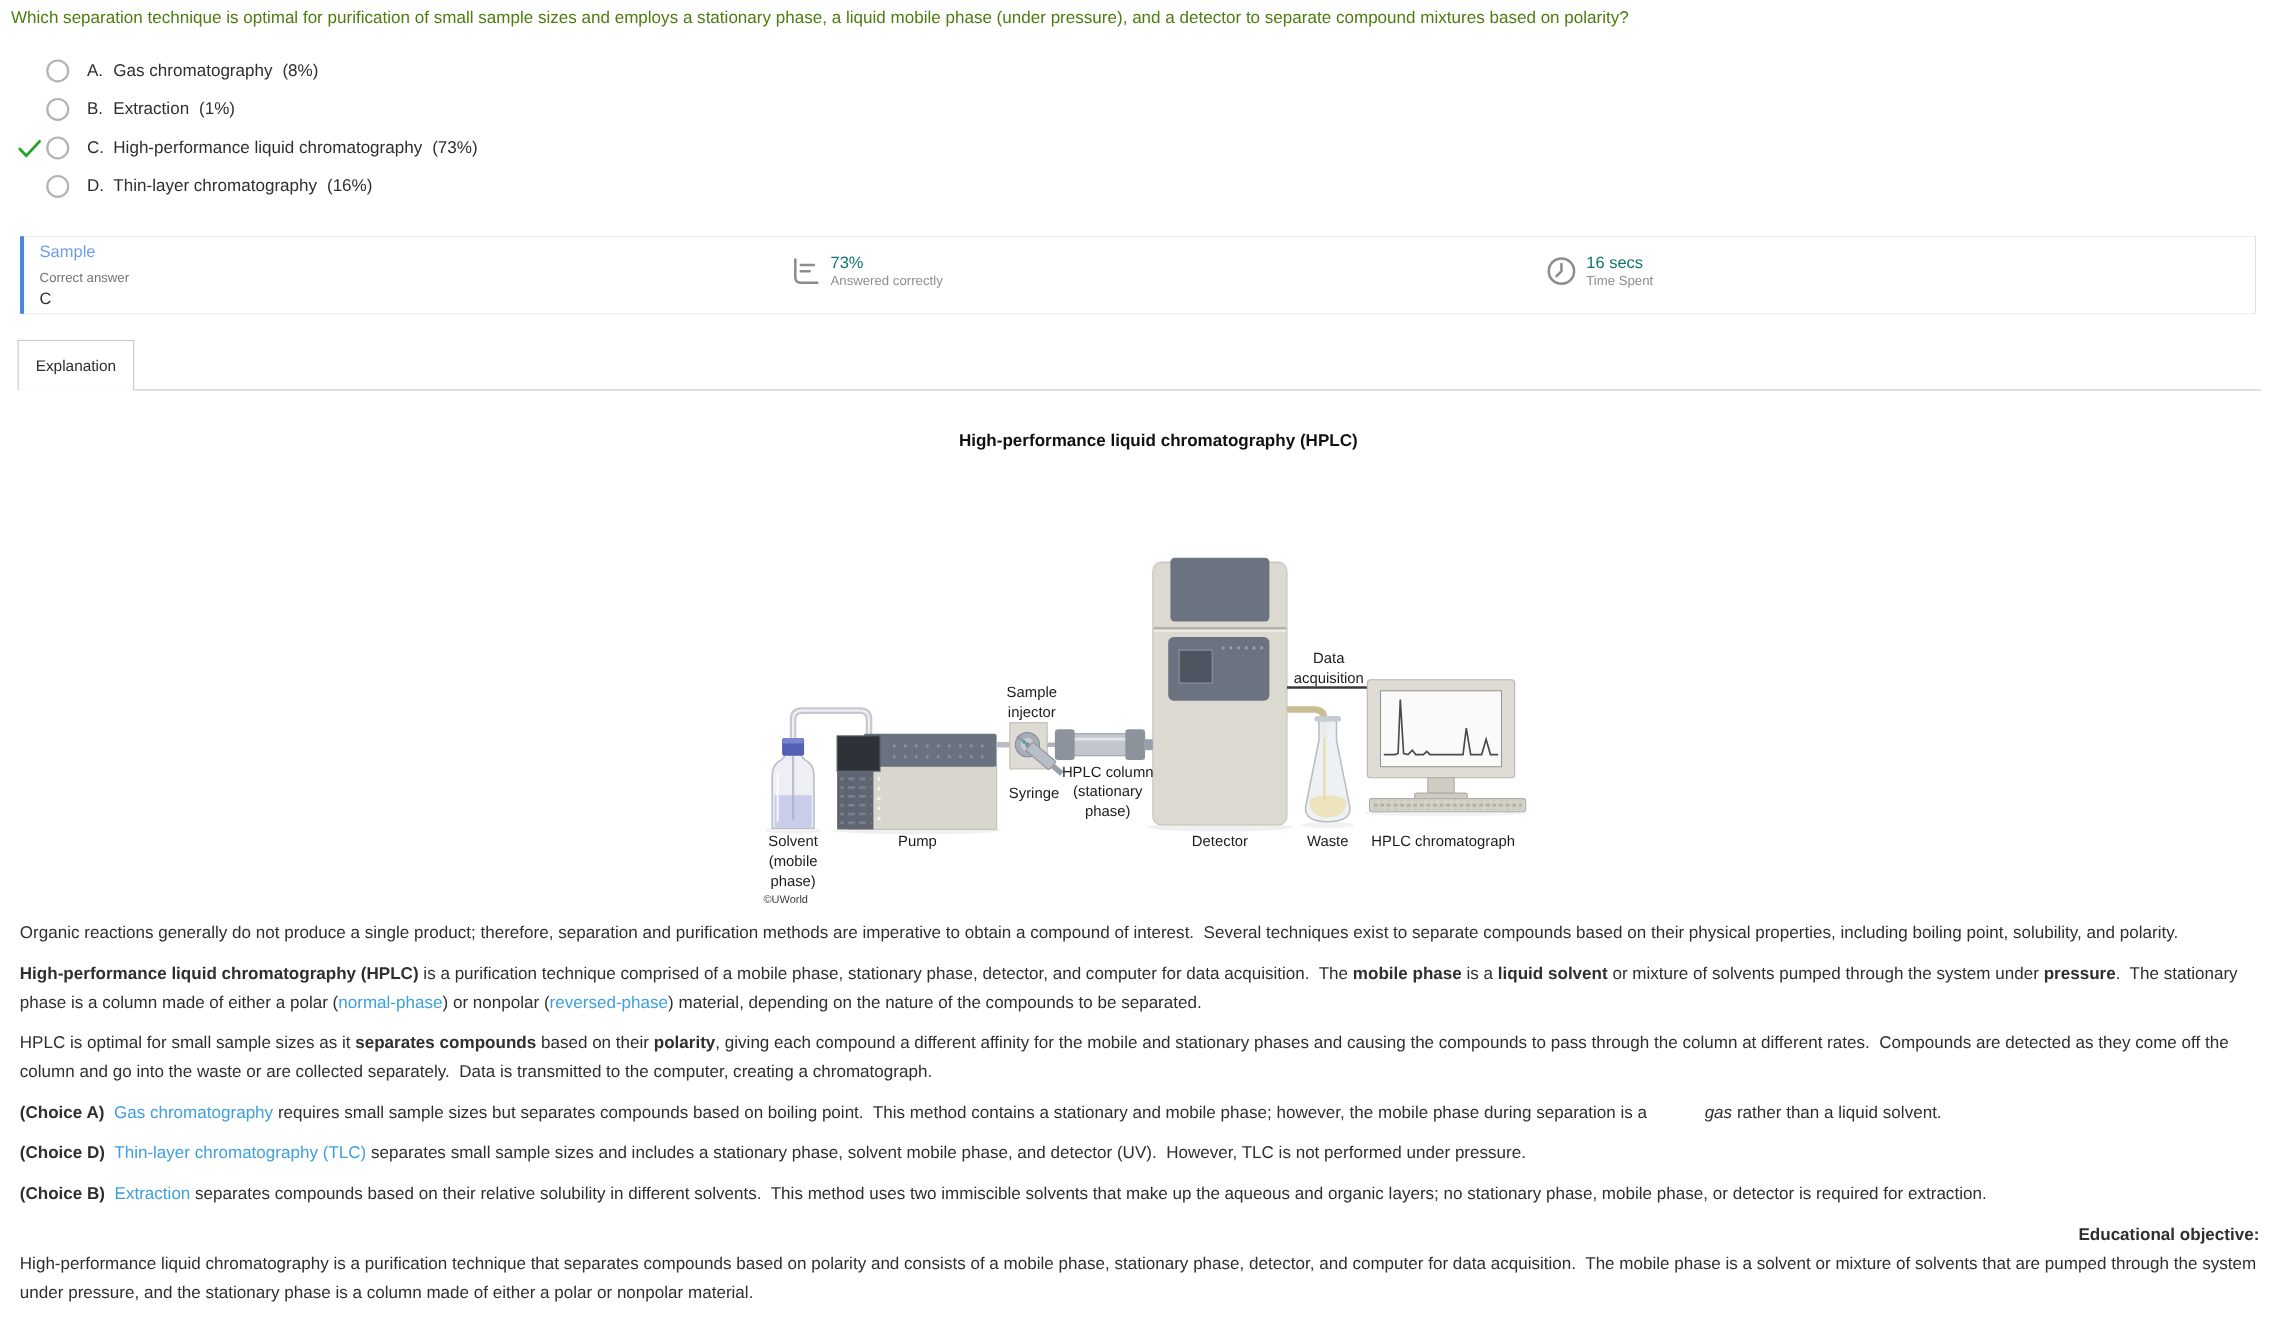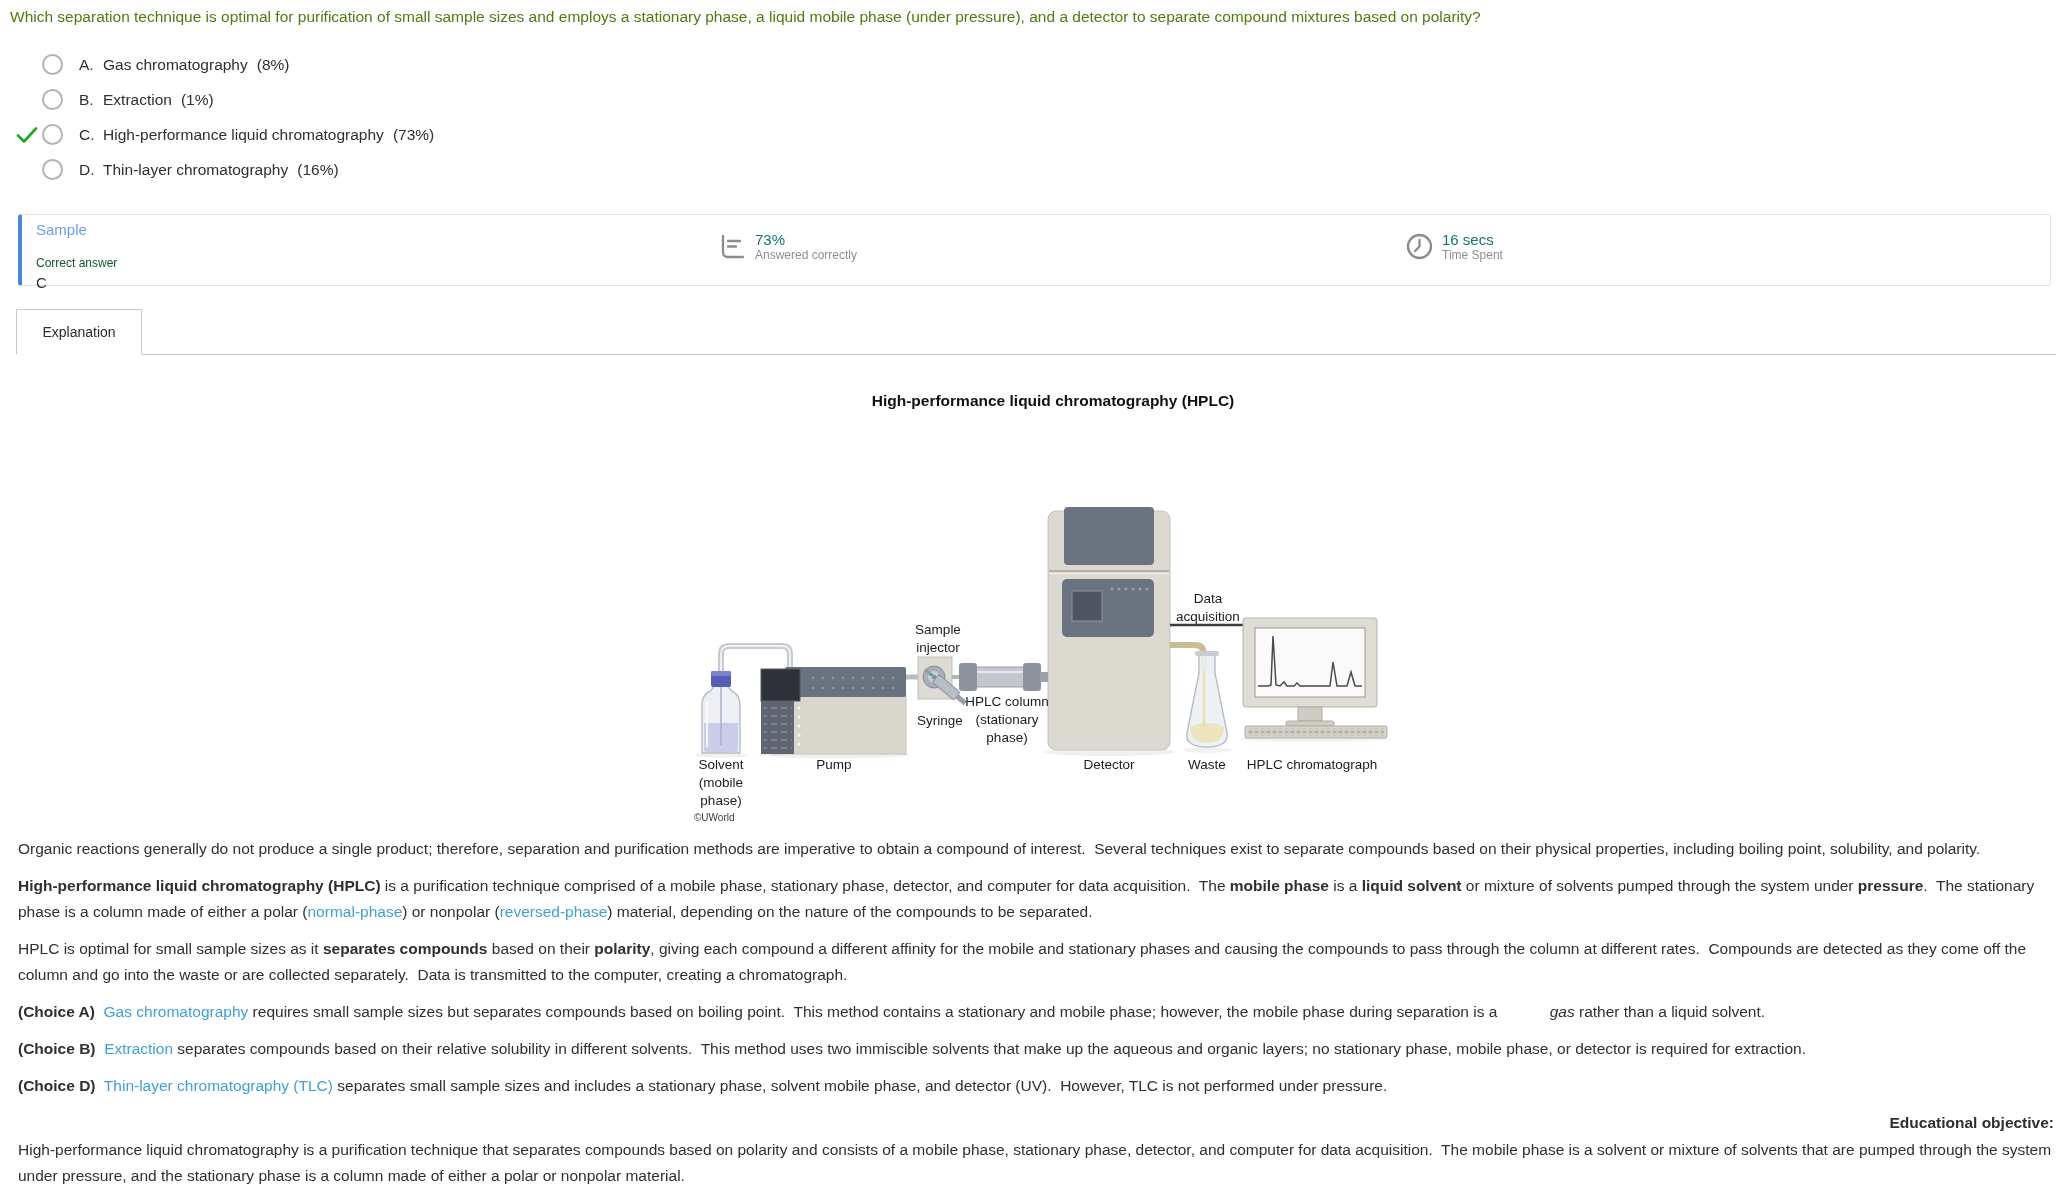--- a/index.html
+++ b/index.html
@@ -15,31 +15,31 @@
   .radio{width:17px;height:17px;border:2px solid #b3b3b3;border-radius:50%;background:#fff;margin-right:16px;flex:0 0 auto;}
   .opt-letter{width:24px;color:#2f2f2f;}
   .opt-label{color:#2f2f2f;}
   .opt-pct{color:#2f2f2f;margin-left:9px;}
   .result-card{
     position:absolute;left:18px;top:214px;width:2028px;height:70px;
     background:#fff;border:1px solid #dfe2e6;border-left:4px solid #4a87d7;border-radius:3px;
   }
   .status{position:absolute;left:14px;top:6px;line-height:18px;}
   .status .omitted{color:#6d9eea;font-size:15px;}
-  .status .ca-label{color:#14532d;font-size:12px;margin-top:15px;}
+  .status .ca-label{color:#737373;font-size:12px;margin-top:4px;}
   .status .ca-value{color:#2f2f2f;font-size:15px;margin-top:2px;}
   .stat-group{position:absolute;top:16px;display:flex;align-items:flex-start;}
   .stat-group svg{margin-right:9px;margin-top:2px;}
   .stat-main{font-size:15px;color:#0f766e;line-height:17px;}
   .stat-sub{font-size:12px;color:#8e8e8e;line-height:15px;}
   .g-answered{left:697px;}
   .g-time{left:1384px;}
   .tab-strip{position:absolute;left:16px;top:309px;width:2040px;height:45px;border-bottom:1px solid #c9c9c9;}
   .tab{
-    position:absolute;left:0;top:0;width:126px;height:46px;box-sizing:border-box;
+    position:absolute;left:0;top:0;width:106px;height:46px;box-sizing:border-box;
     background:#fff;border:1px solid #c9c9c9;border-bottom:1px solid #fff;
     display:flex;align-items:center;justify-content:center;
     font-size:14px;color:#2d2d2d;cursor:pointer;z-index:2;
   }
   .figure-head{position:absolute;left:18px;top:392px;width:2070px;text-align:center;}
   .fig-title{font-weight:bold;font-size:15.5px;color:#111;}
   .fig-bullets{display:inline-block;text-align:left;margin-top:16px;font-size:13.5px;color:#111;line-height:20.5px;}
   .diagram{position:absolute;left:690px;top:505px;width:720px;height:330px;}
   .diagram svg{display:block;}
   .body-text{position:absolute;left:18px;top:836px;width:2036px;}
@@ -257,17 +257,17 @@
   <text class="dlabel" text-anchor="middle" x="622" y="264">HPLC chromatograph</text>
   <text class="dsmall" text-anchor="start" x="4" y="316">©UWorld</text>
 </svg>
 </div>
 
 <div class="body-text">
   <p class="para"><span>Organic reactions generally do not produce a single product; therefore, separation and purification methods are imperative to obtain a compound of interest.  Several techniques exist to separate compounds based on their physical properties, including boiling point, solubility, and polarity.</span></p>
   <p class="para"><span class="b">High-performance liquid chromatography (HPLC)</span><span> is a purification technique comprised of a mobile phase, stationary phase, detector, and computer for data acquisition.  The </span><span class="b">mobile phase</span><span> is a </span><span class="b">liquid solvent</span><span> or mixture of solvents pumped through the system under </span><span class="b">pressure</span><span>.  The stationary phase is a column made of either a polar (</span><span class="link">normal-phase</span><span>) or nonpolar (</span><span class="link">reversed-phase</span><span>) material, depending on the nature of the compounds to be separated.</span></p>
   <p class="para"><span>HPLC is optimal for small sample sizes as it </span><span class="b">separates compounds</span><span> based on their </span><span class="b">polarity</span><span>, giving each compound a different affinity for the mobile and stationary phases and causing the compounds to pass through the column at different rates.  Compounds are detected as they come off the column and go into the waste or are collected separately.  Data is transmitted to the computer, creating a chromatograph.</span></p>
   <p class="para"><span class="b">(Choice A)</span><span>  </span><span class="link">Gas chromatography</span><span> requires small sample sizes but separates compounds based on boiling point.  This method contains a stationary and mobile phase; however, the mobile phase during separation is a </span><span class="i">gas</span><span> rather than a liquid solvent.</span></p>
+  <p class="para"><span class="b">(Choice D)</span><span>  </span><span class="link">Thin-layer chromatography (TLC)</span><span> separates small sample sizes and includes a stationary phase, solvent mobile phase, and detector (UV).  However, TLC is not performed under pressure.</span></p>
   <p class="para"><span class="b">(Choice B)</span><span>  </span><span class="link">Extraction</span><span> separates compounds based on their relative solubility in different solvents.  This method uses two immiscible solvents that make up the aqueous and organic layers; no stationary phase, mobile phase, or detector is required for extraction.</span></p>
-  <p class="para"><span class="b">(Choice D)</span><span>  </span><span class="link">Thin-layer chromatography (TLC)</span><span> separates small sample sizes and includes a stationary phase, solvent mobile phase, and detector (UV).  However, TLC is not performed under pressure.</span></p>
   <div class="obj-head">Educational objective:</div>
   <p class="para"><span>High-performance liquid chromatography is a purification technique that separates compounds based on polarity and consists of a mobile phase, stationary phase, detector, and computer for data acquisition.  The mobile phase is a solvent or mixture of solvents that are pumped through the system under pressure, and the stationary phase is a column made of either a polar or nonpolar material.</span></p>
 </div>
 
 </body></html>

